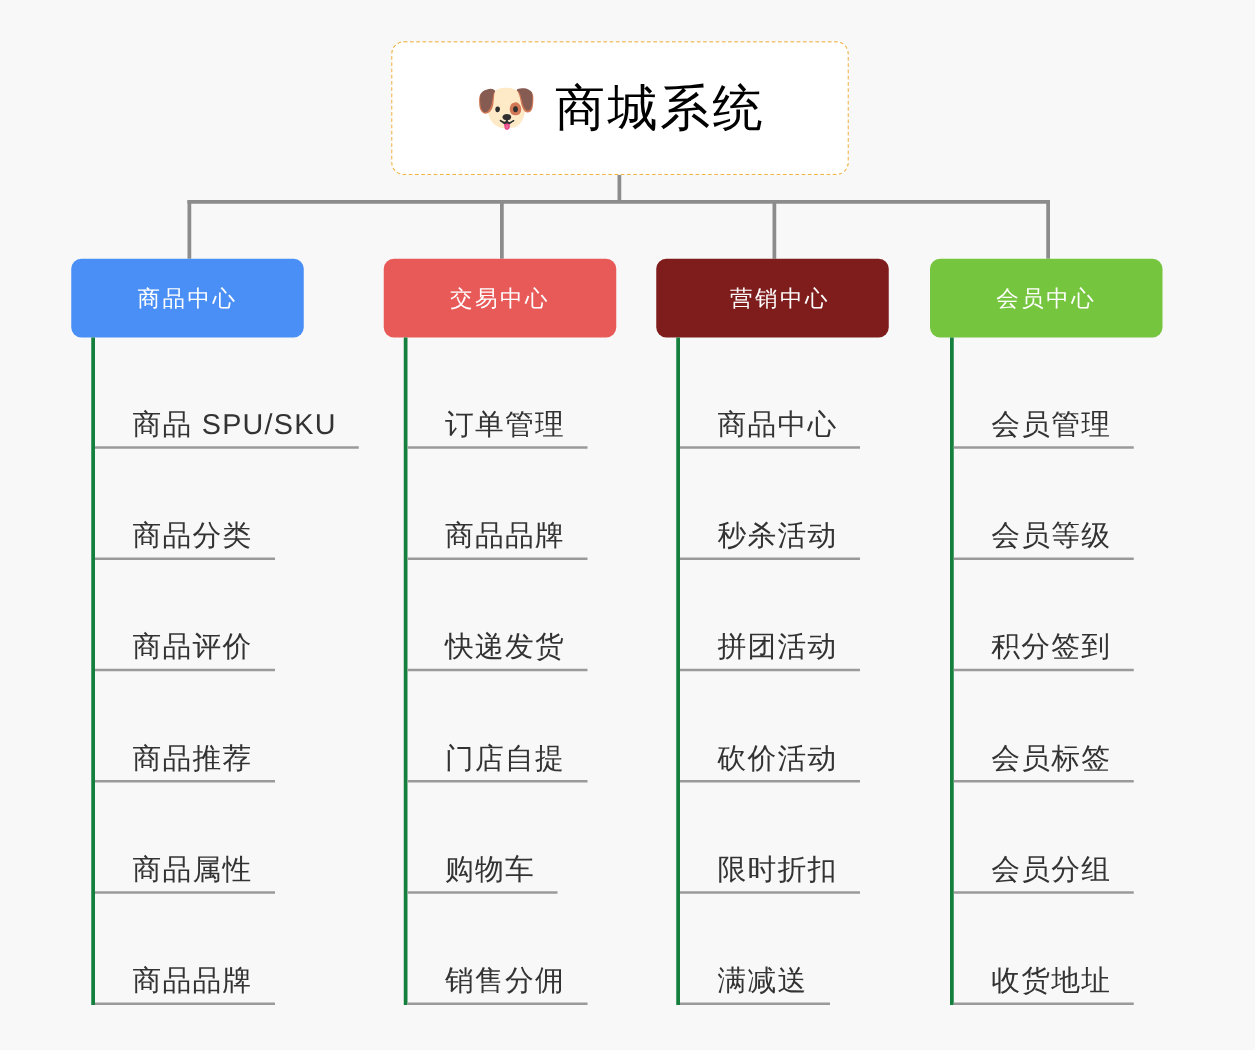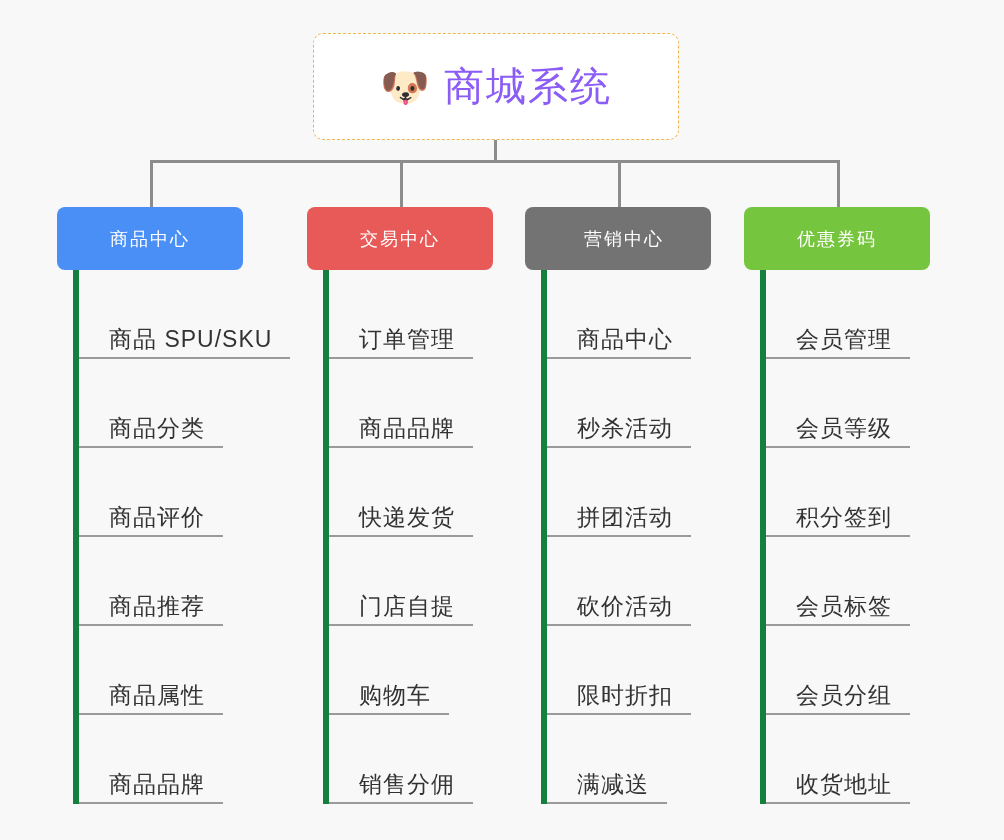--- a/index.html
+++ b/index.html
@@ -37,21 +37,21 @@
     justify-content: center;
     gap: 14px;
   }
   .root-emoji {
     font-size: 40px;
     line-height: 1;
     display: block;
   }
   .root-title {
     font-size: 40px;
-    color: #8b5cf6;
+    color: #000000;
     letter-spacing: 2px;
     white-space: nowrap;
   }
 
   
   .conn {
     position: absolute;
     background: #8c8c8c;
   }
   .conn-stem {           
@@ -98,28 +98,28 @@
     letter-spacing: 2px;
     white-space: nowrap;
   }
   .branch-1 .cat-box { width: 186px; }
   .branch-2 .cat-box { width: 186px; }
   .branch-3 .cat-box { width: 186px; }
   .branch-4 .cat-box { width: 186px; }
 
   .cat-blue   { background: #4a8ff5; }
   .cat-red    { background: #e75a58; }
-  .cat-orange { background: #737373; padding-left: 12px; }
+  .cat-orange { background: #7f1d1d; padding-left: 12px; }
   .cat-green  { background: #76c53f; }
 
   
   .leaf-list {
     position: relative;
     margin-left: 16px;
-    border-left: 6px solid #15803d;
+    border-left: 3px solid #15803d;
     padding-top: 0;
   }
   .leaf-item {
     position: relative;
     display: block;
     height: 89px;
     box-sizing: border-box;
   }
   .leaf-inner {
     position: absolute;
@@ -228,21 +228,21 @@
           <span class="leaf-inner"><span class="leaf-label">限时折扣</span></span>
         </div>
       <div class="leaf-item">
           <span class="leaf-inner"><span class="leaf-label">满减送</span></span>
         </div>
     </div>
   </div>
 
   <div class="branch branch-4">
     <div class="cat-box cat-green">
-      <span>优惠券码</span>
+      <span>会员中心</span>
     </div>
     <div class="leaf-list">
       <div class="leaf-item">
           <span class="leaf-inner"><span class="leaf-label">会员管理</span></span>
         </div>
       <div class="leaf-item">
           <span class="leaf-inner"><span class="leaf-label">会员等级</span></span>
         </div>
       <div class="leaf-item">
           <span class="leaf-inner"><span class="leaf-label">积分签到</span></span>

